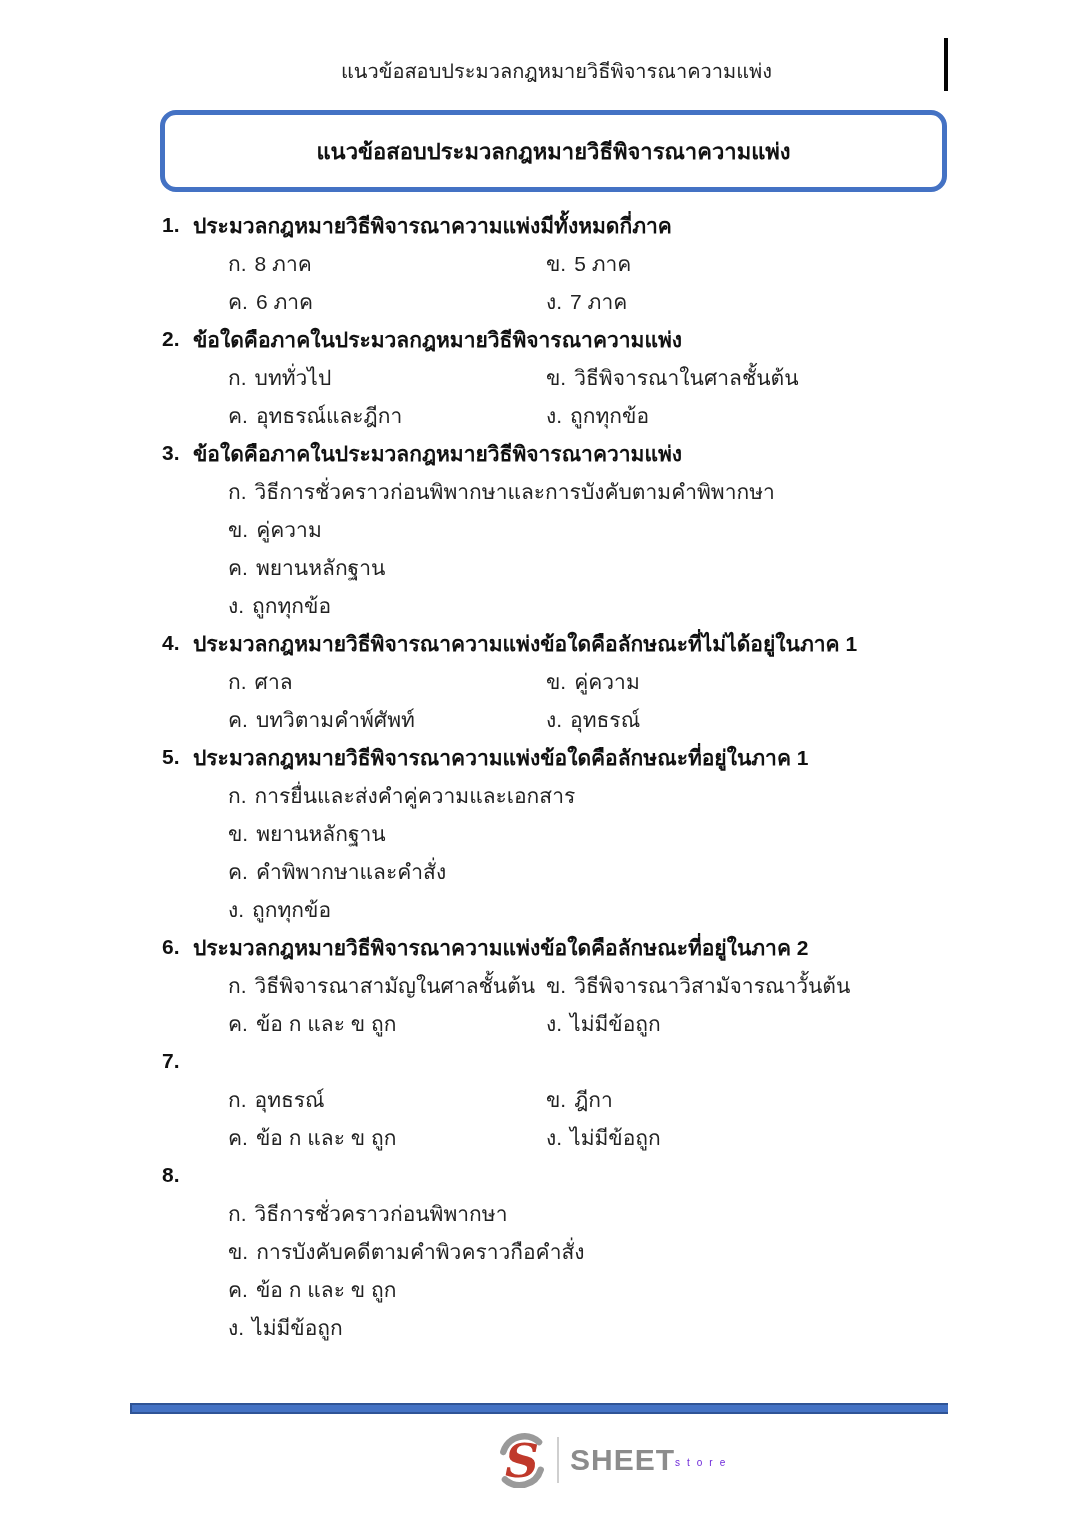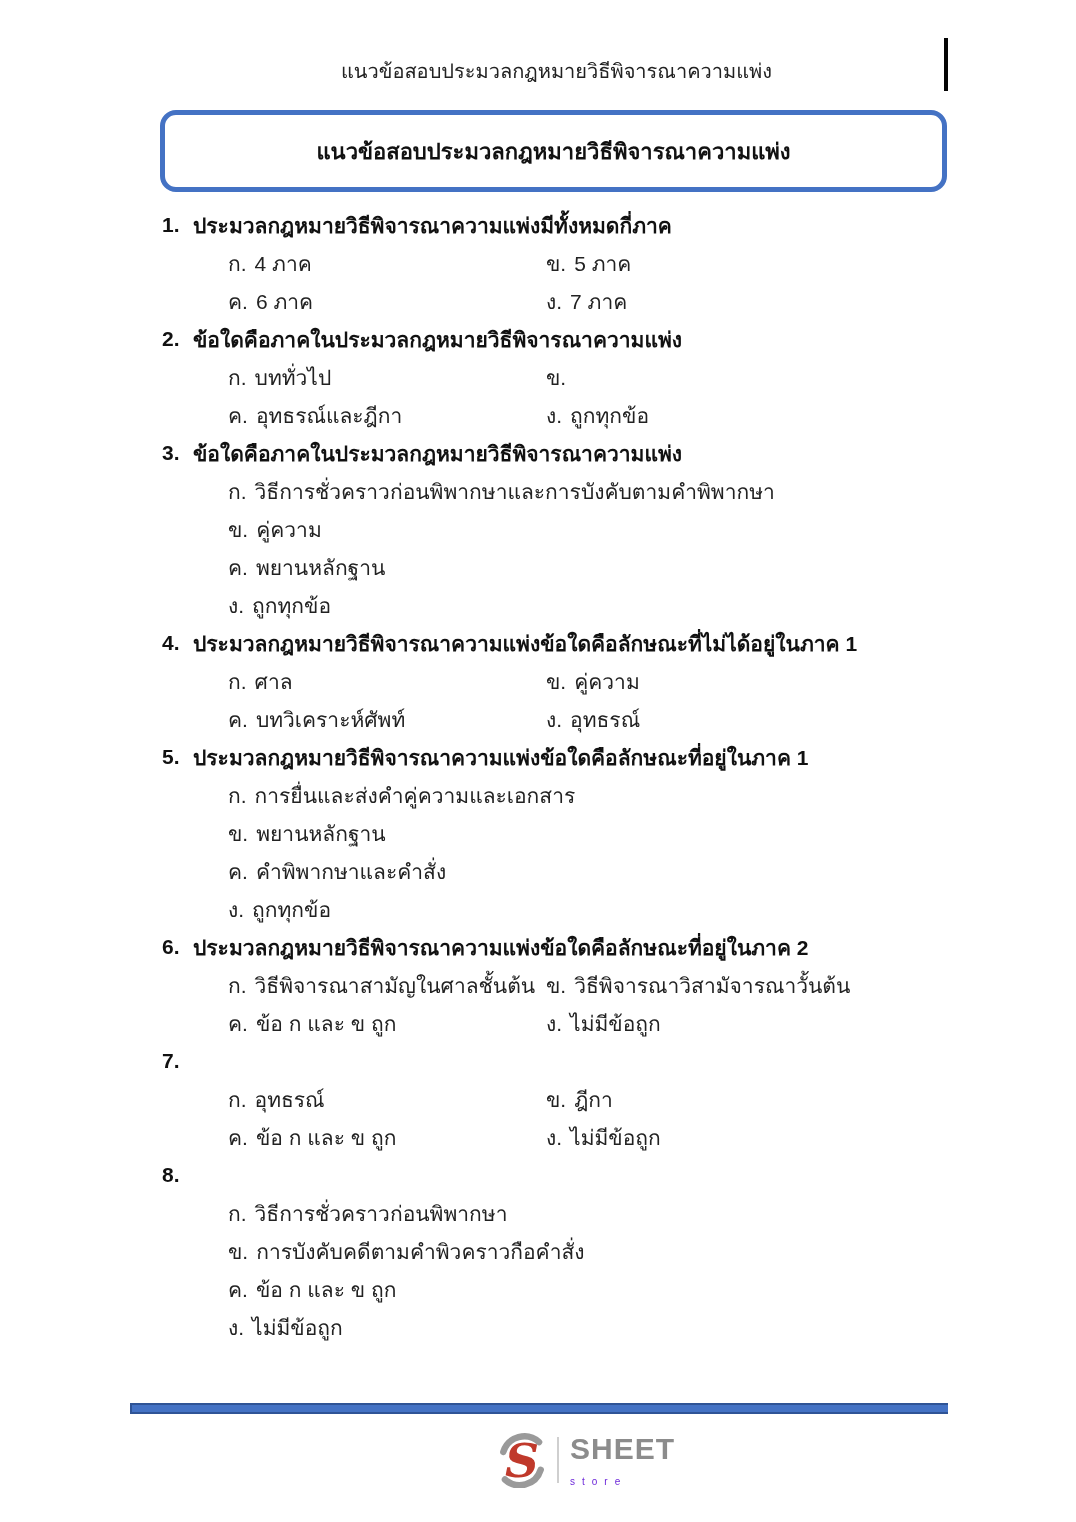--- a/index.html
+++ b/index.html
@@ -27,21 +27,21 @@
   .opt{display:inline-flex;}
   .opt-a{width:318px;flex:none;}
   .opt-b{flex:1;}
   .opt-label{margin-right:8px;}
 
   
   .footer-rule{position:absolute;left:130px;top:1403px;width:825px;height:11px;box-sizing:border-box;
         background:#4472C4;border:2px solid #2F5496;}
   .brand{position:absolute;left:496px;top:1432px;display:flex;align-items:center;}
   .brand .divider{width:2px;height:46px;background:#cfcfcf;margin:0 11px 0 9px;}
-  .brand-text{display:flex;flex-direction:column;line-height:1;}
+  .brand-text{display:flex;flex-direction:row;line-height:1;}
   .brand-name{font-size:30px;font-weight:bold;color:#8c8c8c;letter-spacing:1px;}
   .brand-sub{font-size:10px;color:#6d28d9;letter-spacing:7px;margin-top:13px;}
 </style>
 </head>
 <body>
 
 <div class="page">
 
   <div class="running-head">แนวข้อสอบประมวลกฎหมายวิธีพิจารณาความแพ่ง</div>
   <div class="page-num-box">
@@ -54,21 +54,21 @@
 
   <div class="questions">
 
     <div class="line q-head">
       <span class="q-num">1.</span>
       <span class="q-text">ประมวลกฎหมายวิธีพิจารณาความแพ่งมีทั้งหมดกี่ภาค</span>
     </div>
     <div class="line opt-row">
       <span class="opt opt-a">
           <span class="opt-label">ก.</span>
-          <span class="opt-text">4 ภาค</span>
+          <span class="opt-text">8 ภาค</span>
         </span>
       <span class="opt opt-b">
           <span class="opt-label">ข.</span>
           <span class="opt-text">5 ภาค</span>
         </span>
     </div>
     <div class="line opt-row">
       <span class="opt opt-a">
           <span class="opt-label">ค.</span>
           <span class="opt-text">6 ภาค</span>
@@ -83,20 +83,21 @@
       <span class="q-num">2.</span>
       <span class="q-text">ข้อใดคือภาคในประมวลกฎหมายวิธีพิจารณาความแพ่ง</span>
     </div>
     <div class="line opt-row">
       <span class="opt opt-a">
           <span class="opt-label">ก.</span>
           <span class="opt-text">บททั่วไป</span>
         </span>
       <span class="opt opt-b">
           <span class="opt-label">ข.</span>
+          <span class="opt-text">วิธีพิจารณาในศาลชั้นต้น</span>
         </span>
     </div>
     <div class="line opt-row">
       <span class="opt opt-a">
           <span class="opt-label">ค.</span>
           <span class="opt-text">อุทธรณ์และฎีกา</span>
         </span>
       <span class="opt opt-b">
           <span class="opt-label">ง.</span>
           <span class="opt-text">ถูกทุกข้อ</span>
@@ -142,21 +143,21 @@
           <span class="opt-text">ศาล</span>
         </span>
       <span class="opt opt-b">
           <span class="opt-label">ข.</span>
           <span class="opt-text">คู่ความ</span>
         </span>
     </div>
     <div class="line opt-row">
       <span class="opt opt-a">
           <span class="opt-label">ค.</span>
-          <span class="opt-text">บทวิเคราะห์ศัพท์</span>
+          <span class="opt-text">บทวิตามคำพ์ศัพท์</span>
         </span>
       <span class="opt opt-b">
           <span class="opt-label">ง.</span>
           <span class="opt-text">อุทธรณ์</span>
         </span>
     </div>
 
     <div class="line q-head">
       <span class="q-num">5.</span>
       <span class="q-text">ประมวลกฎหมายวิธีพิจารณาความแพ่งข้อใดคือลักษณะที่อยู่ในภาค 1</span>

